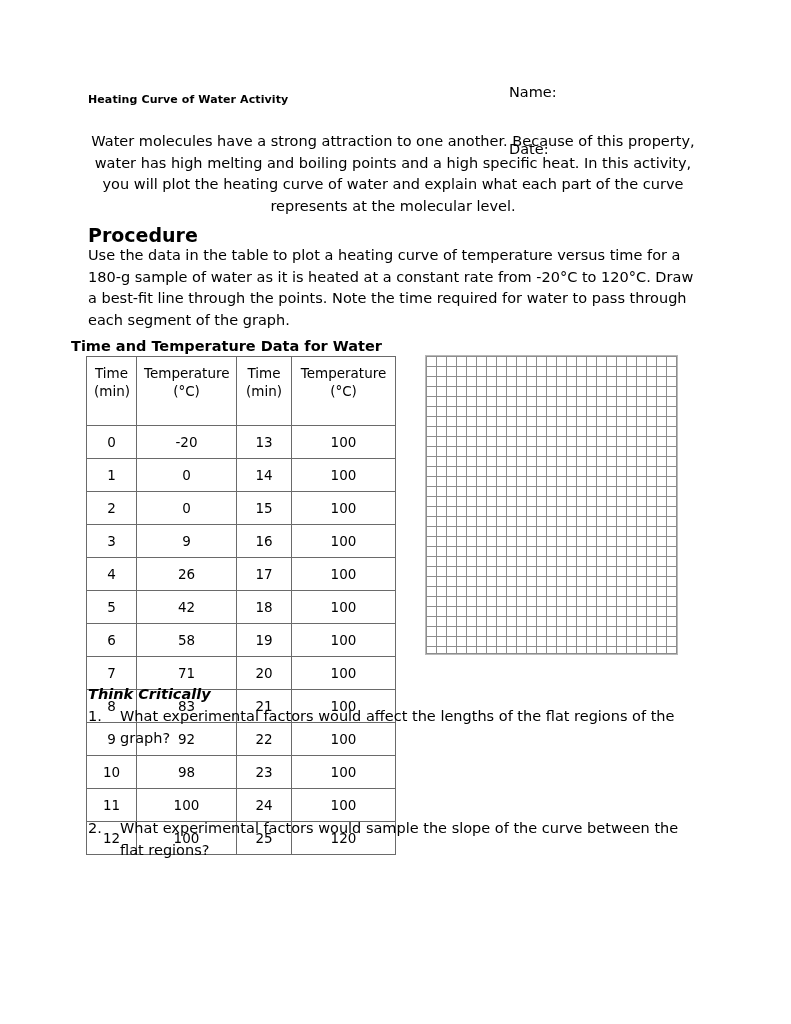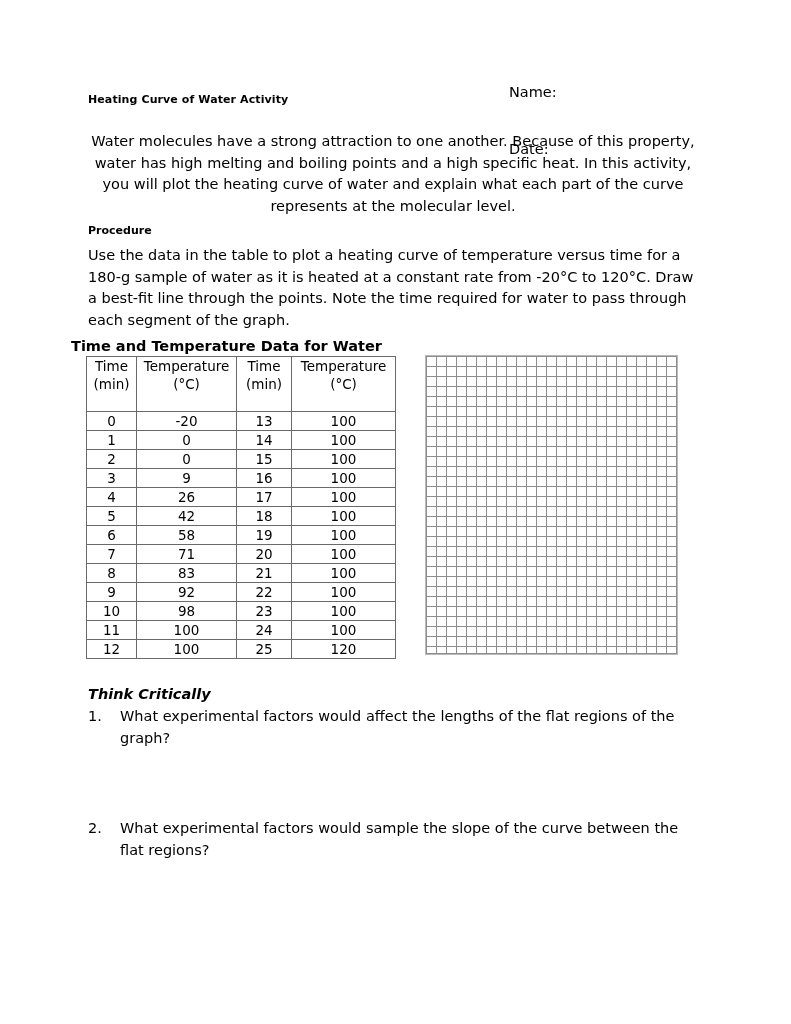--- a/index.html
+++ b/index.html
@@ -52,21 +52,21 @@
     width: 610px;
     font-size: 14.5px;
     line-height: 21.5px;
     text-align: center;
   }
 
   .proc-title {
     position: absolute;
     left: 88px;
     top: 224px;
-    font-size: 11px;
+    font-size: 19px;
     font-weight: bold;
   }
 
   .procedure {
     position: absolute;
     left: 88px;
     top: 245px;
     width: 614px;
     font-size: 14.5px;
     line-height: 21.5px;
@@ -87,21 +87,21 @@
     top: 356px;
     width: 309px;
     border-collapse: collapse;
     font-size: 13.5px;
     table-layout: fixed;
   }
   .data-table th,
   .data-table td {
     border: 1px solid #6a6a6a;
     text-align: center;
-    padding: 0;
+    padding: 7px;
     font-weight: normal;
     line-height: 18px;
     height: 18px;
   }
   .data-table thead th {
     height: 54px;
     vertical-align: top;
     line-height: 18px;
   }
   .data-table col.c-time  { width: 50px; }

